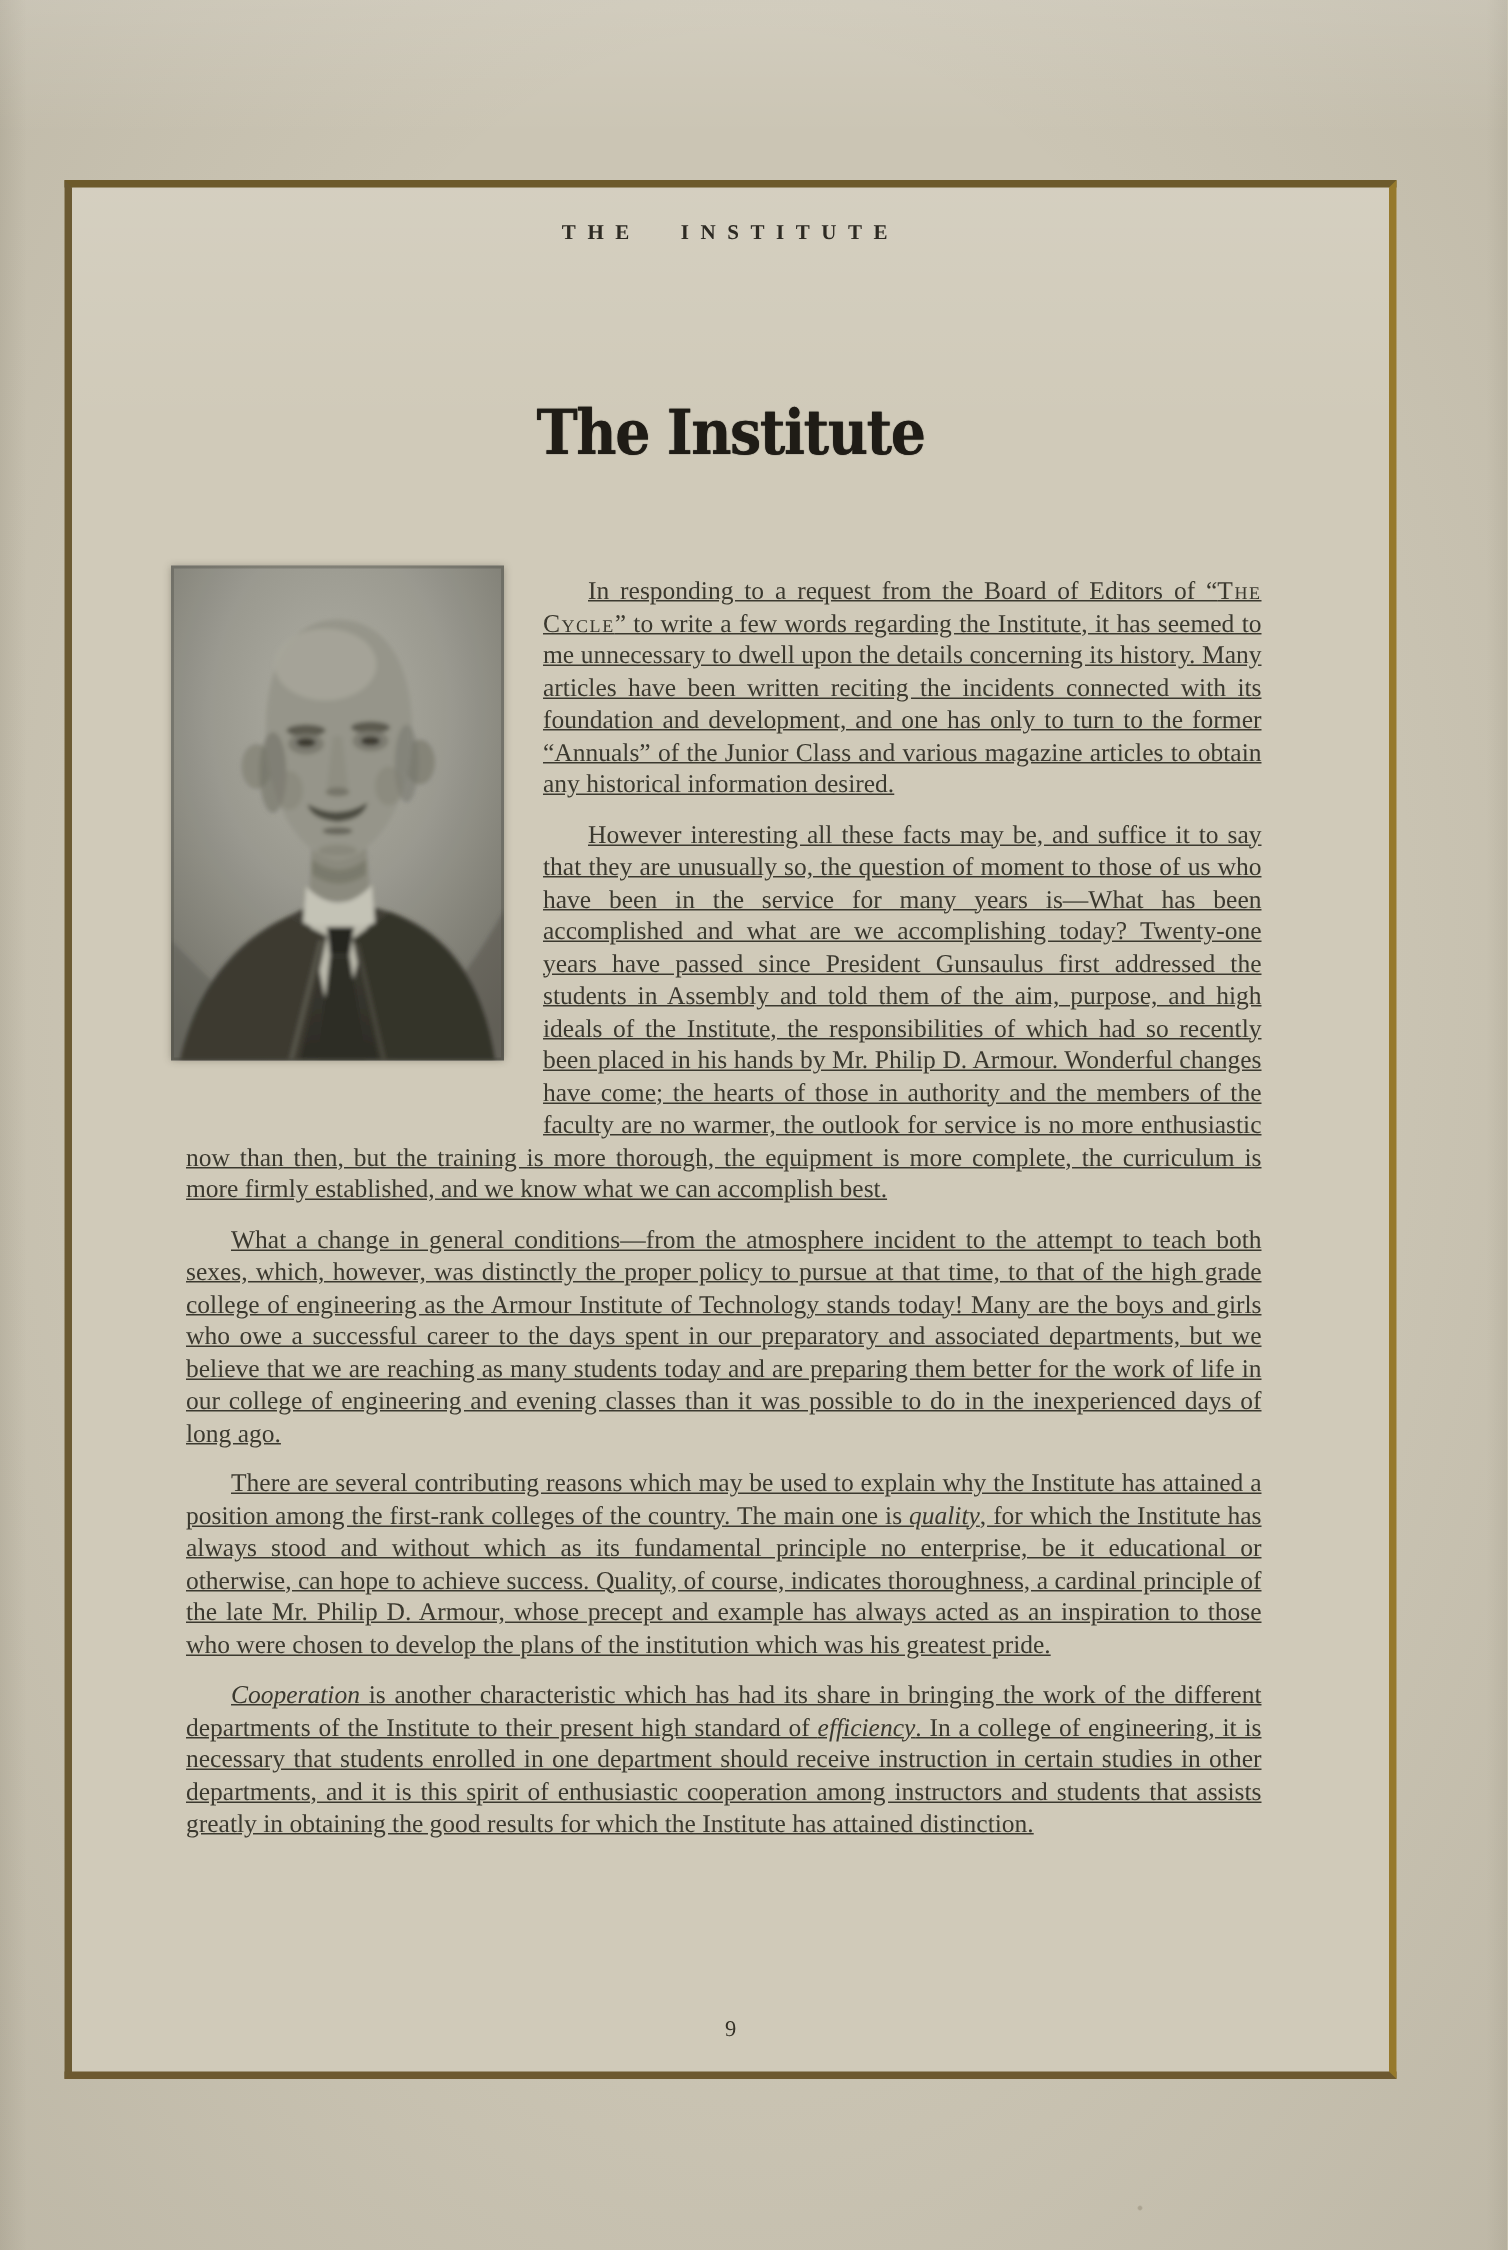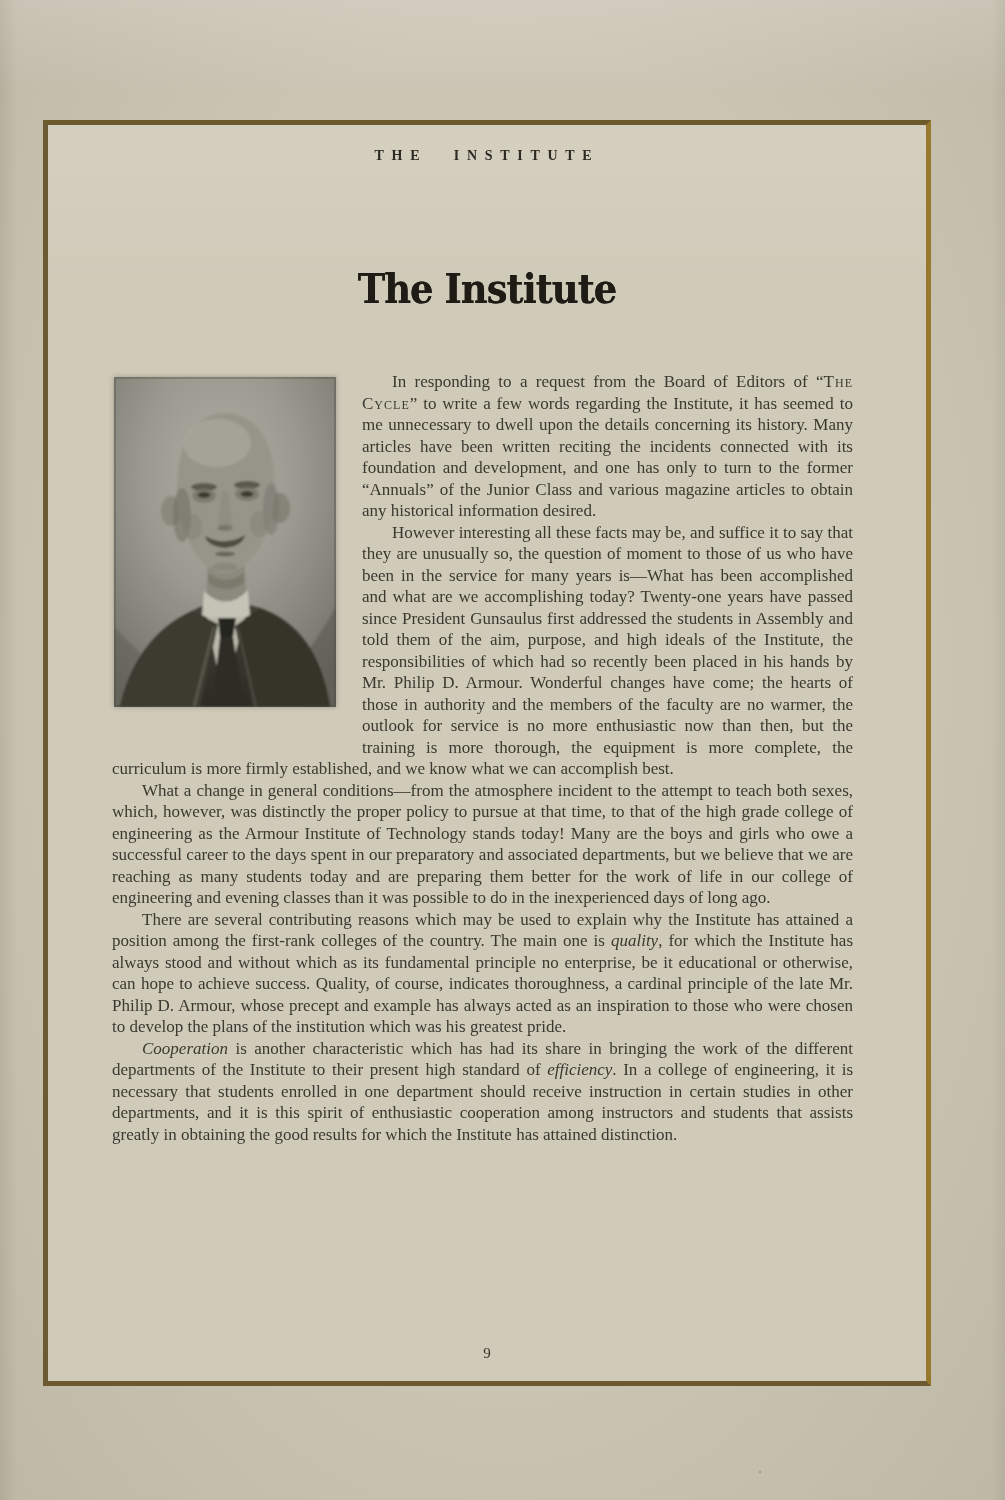--- a/index.html
+++ b/index.html
@@ -57,21 +57,21 @@
     transform:scaleY(1.12);
     transform-origin:50% 50%;
     text-shadow:0 0 0.6px #1f1c16;
   }
   .article{
     position:absolute;left:64px;top:246px;width:741px;
     font-size:17px;line-height:21.5px;
     color:var(--ink);
     text-align:justify;
   }
-  .article p{margin:0;text-indent:30px;}
+  .article p{margin:12px;text-indent:30px;text-decoration:underline;}
   .article .italic{font-style:italic;}
   .article .smallcaps{font-variant:small-caps;letter-spacing:0.06em;}
   .portrait{
     float:left;
     width:222px;height:330px;
     margin:6px 26px 38px 2px;
     background:#8d8c82;
     box-shadow:0 0 5px rgba(55,52,40,.35);
   }
   .portrait svg{display:block;filter:blur(.35px) contrast(.97);}

